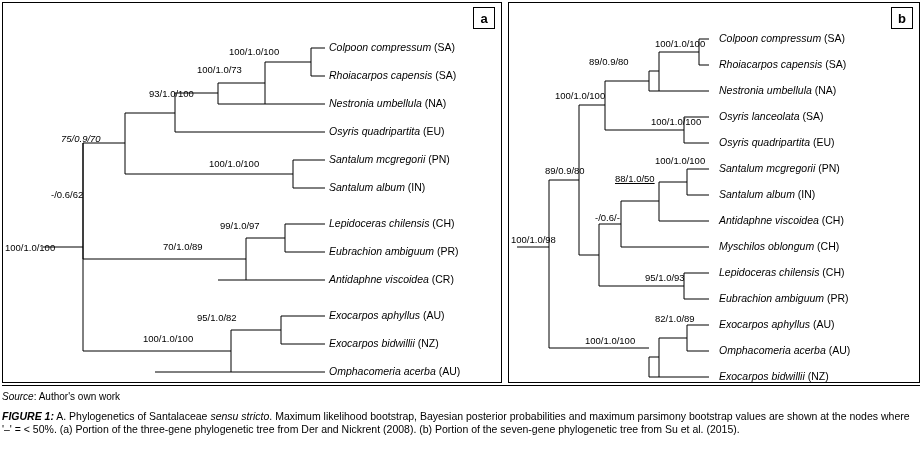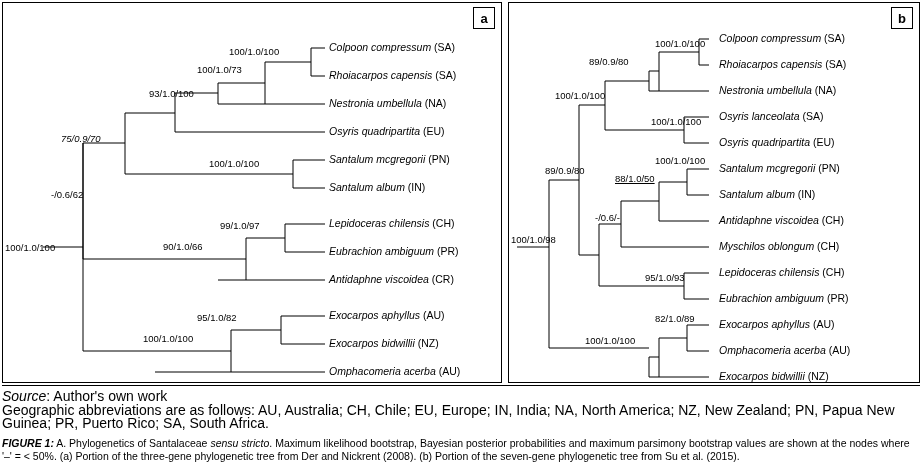--- a/index.html
+++ b/index.html
@@ -73,21 +73,21 @@
     width: 918px;
     top: 385px;
   }
   .footer .rule {
     width: 918px;
     height: 1px;
     background: #000;
     margin: 0 0 4px 0;
   }
   .footer-line {
-    font-size: 14px;
+    font-size: 10px;
     line-height: 13px;
     margin: 0 0 1px 0;
   }
   .footer-line i { font-style: italic; }
   .caption {
     font-size: 10.5px;
     line-height: 13px;
     margin-top: 7px;
   }
   .caption b { font-weight: bold; font-style: italic; }
@@ -168,21 +168,21 @@
     <div class="taxon" style="left:326px; top:335px;"><i>Exocarpos bidwillii</i><span> (NZ)</span></div>
     <div class="taxon" style="left:326px; top:363px;"><i>Omphacomeria acerba</i><span> (AU)</span></div>
 
     <div class="support" style="left:226px; top:44px;">100/1.0/100</div>
     <div class="support" style="left:194px; top:62px;">100/1.0/73</div>
     <div class="support" style="left:146px; top:86px;">93/1.0/100</div>
     <div class="support" style="left:58px;  top:131px;font-style:italic;">75/0.9/70</div>
     <div class="support" style="left:206px; top:156px;">100/1.0/100</div>
     <div class="support" style="left:48px;  top:187px;">-/0.6/62</div>
     <div class="support" style="left:185px; top:218px;margin-left:32px;">99/1.0/97</div>
-    <div class="support" style="left:160px; top:239px;">90/1.0/66</div>
+    <div class="support" style="left:160px; top:239px;">70/1.0/89</div>
     <div class="support" style="left:194px; top:310px;">95/1.0/82</div>
     <div class="support" style="left:140px; top:331px;">100/1.0/100</div>
     <div class="support" style="left:2px;   top:240px;">100/1.0/100</div>
   </div>
 
   <div class="panel" id="panel-b">
     <div class="panel-letter" style="right:6px;">b</div>
 
     <svg class="tree" width="410" height="379">
 
@@ -274,15 +274,14 @@
     <div class="support" style="left:36px;  top:163px;">89/0.9/80</div>
     <div class="support" style="left:146px; top:311px;">82/1.0/89</div>
     <div class="support" style="left:76px;  top:333px;">100/1.0/100</div>
     <div class="support" style="left:2px;   top:232px;">100/1.0/98</div>
   </div>
 </div>
 
 <div class="footer">
   <div class="rule"></div>
   <div class="footer-line"><i>Source</i><span>: Author's own work</span></div>
-  <div class="footer-line">Geographic abbreviations are as follows: AU, Australia; CH, Chile; EU, Europe; IN, India; NA, North America; NZ, New Zealand; PN, Papua New Guinea; PR, Puerto Rico; SA, South Africa.</div>
   <div class="caption"><b>FIGURE 1:</b><span> A. Phylogenetics of Santalaceae </span><i>sensu stricto</i><span>. Maximum likelihood bootstrap, Bayesian posterior probabilities and maximum parsimony bootstrap values are shown at the nodes where '–' = &lt; 50%. (a) Portion of the three-gene phylogenetic tree from Der and Nickrent (2008). (b) Portion of the seven-gene phylogenetic tree from Su et al. (2015).</span></div>
 </div>
 
 </body></html>

